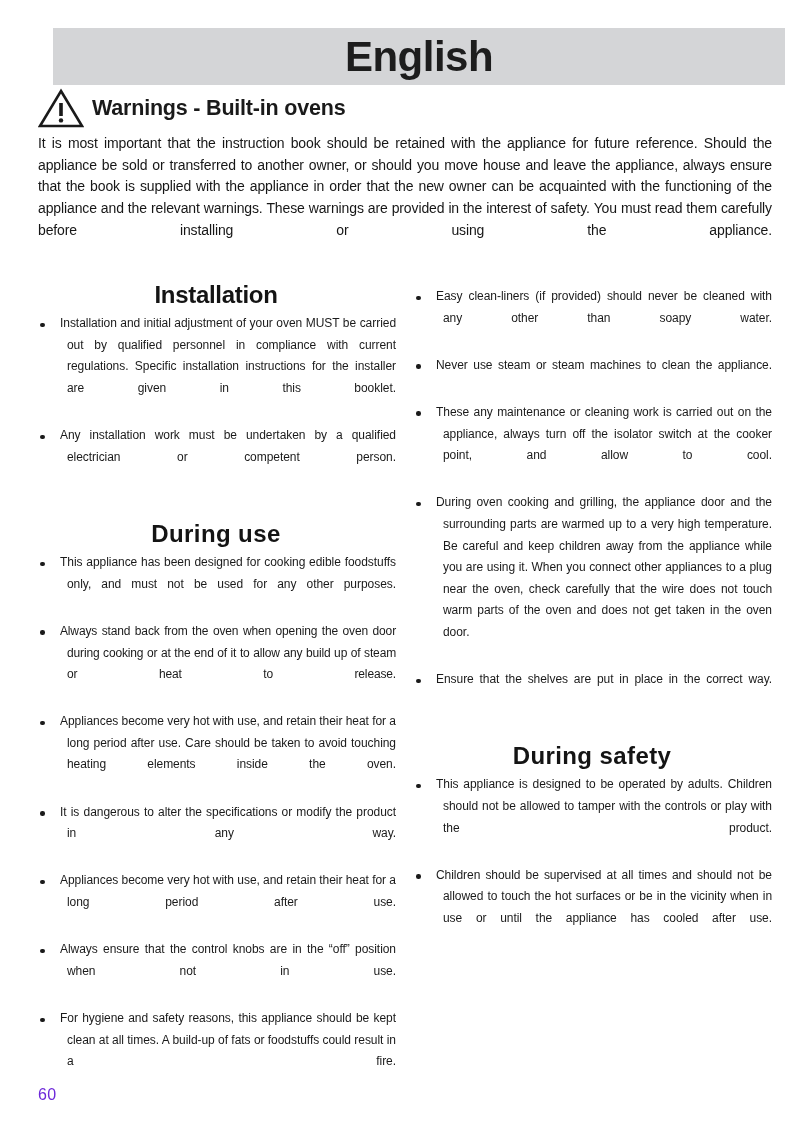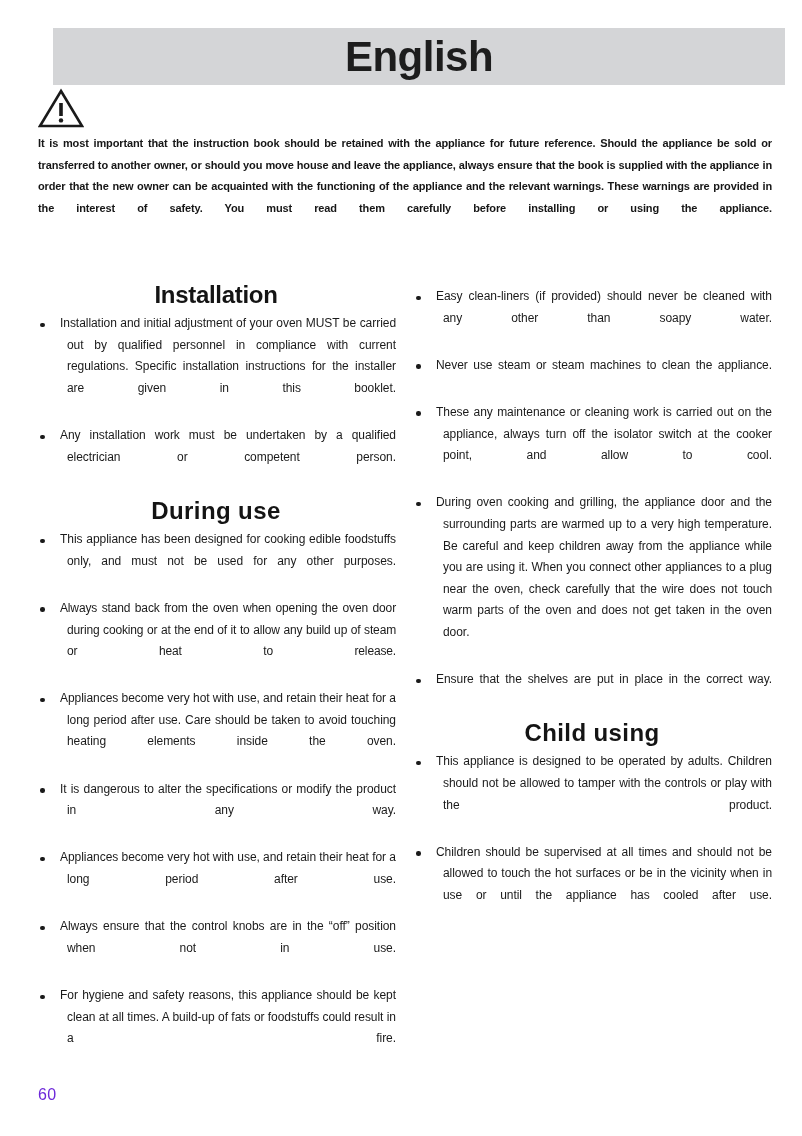--- a/index.html
+++ b/index.html
@@ -68,22 +68,22 @@
     letter-spacing: -0.2px;
     white-space: nowrap;
   }
 
   
   .intro {
     position: absolute;
     left: 38px;
     top: 133px;
     width: 734px;
-    font-size: 11px;
-    font-weight: bold;
+    font-size: 14px;
+    font-weight: normal;
     line-height: 21.7px;
     text-align: justify;
     letter-spacing: -0.12px;
     color: #161616;
   }
   .intro::after {
     content: "";
     display: inline-block;
     width: 100%;
   }
@@ -100,21 +100,21 @@
   .sec-head {
     font-size: 24px;
     font-weight: bold;
     color: #141414;
     letter-spacing: -0.3px;
     margin: 0 0 6px 0;
     line-height: 1.05;
     text-align: center;
   }
   .sec-head.spaced { letter-spacing: 0.4px; }
-  .sec-head.gap-top { margin-top: 8px; }
+  .sec-head.gap-top { margin-top: 31px; }
 
   ul.bullets {
     list-style: none;
     margin: 0;
     padding: 0;
   }
   ul.bullets > li {
     position: relative;
     padding-left: 24px;
     margin: 4px 0 0 0;
@@ -168,20 +168,21 @@
   <div class="lang-banner">
     <div class="lang-title">English</div>
   </div>
 
   <div class="warn-row">
     <svg class="warn-icon" viewBox="0 0 46 40">
       <polygon points="23,3 44,38 2,38" fill="none" stroke="#1a1a1a" stroke-width="2.6" stroke-linejoin="miter"></polygon>
       <rect x="21.2" y="15" width="3.6" height="13" fill="#1a1a1a"></rect>
       <circle cx="23" cy="32.4" r="2.2" fill="#1a1a1a"></circle>
     </svg>
+    <div class="warn-title">Warnings - Built-in ovens</div>
   </div>
 
   <div class="intro">It is most important that the instruction book should be retained with the appliance for future reference. Should the appliance be sold or transferred to another owner, or should you move house and leave the appliance, always ensure that the book is supplied with the appliance in order that the new owner can be acquainted with the functioning of the appliance and the relevant warnings. These warnings are provided in the interest of safety. You must read them carefully before installing or using the appliance.</div>
 
   <div class="col col-left">
 
     <h2 class="sec-head">Installation</h2>
     <ul class="bullets">
       <li>
         <span class="li-text">Installation and initial adjustment of your oven MUST be carried out by qualified personnel in compliance with current regulations.  Specific  installation instructions for the installer are given in this booklet.</span>
@@ -231,21 +232,21 @@
         <span class="li-text">These any maintenance or cleaning work is carried out on the appliance, always turn off the isolator switch at the cooker point, and allow to cool.</span>
       </li>
       <li>
         <span class="li-text">During oven cooking and grilling, the appliance door and the surrounding parts are warmed up to a very high temperature. Be careful and keep children  away  from the appliance while you  are using it. When you connect other appliances to a plug near the oven, check  carefully  that the wire does not touch warm parts of the oven and does not get taken in the oven door.</span>
       </li>
       <li>
         <span class="li-text">Ensure that the shelves are put in place in the correct way.</span>
       </li>
     </ul>
 
-    <h2 class="sec-head spaced gap-top">Child using</h2>
+    <h2 class="sec-head spaced gap-top">During safety</h2>
     <ul class="bullets">
       <li>
         <span class="li-text">This appliance is designed to be operated by adults. Children should not be allowed to tamper with the controls or play with the product.</span>
       </li>
       <li>
         <span class="li-text">Children should be supervised at all times and should not be allowed to touch the hot surfaces or be in the vicinity when in use or until the appliance has cooled after use.</span>
       </li>
     </ul>
   </div>
 

